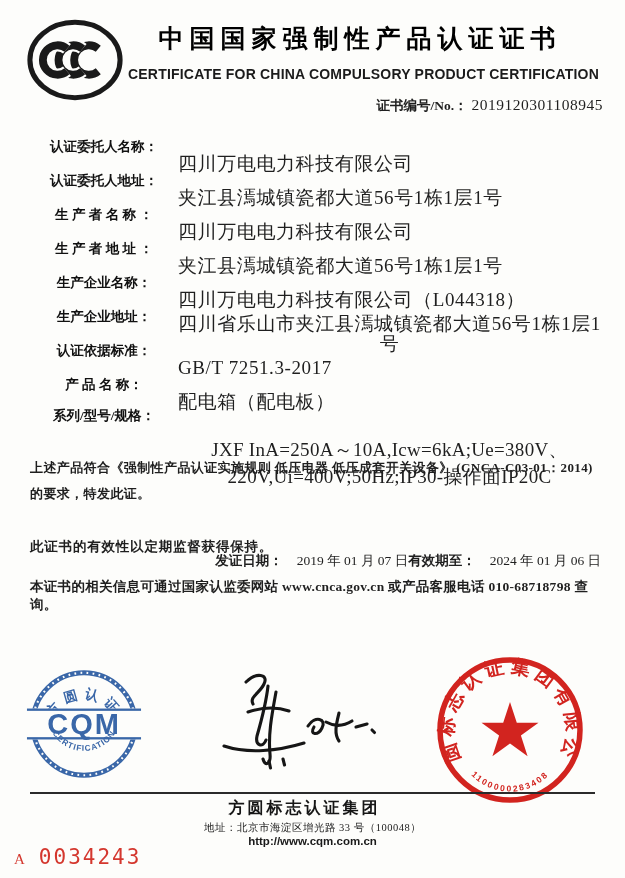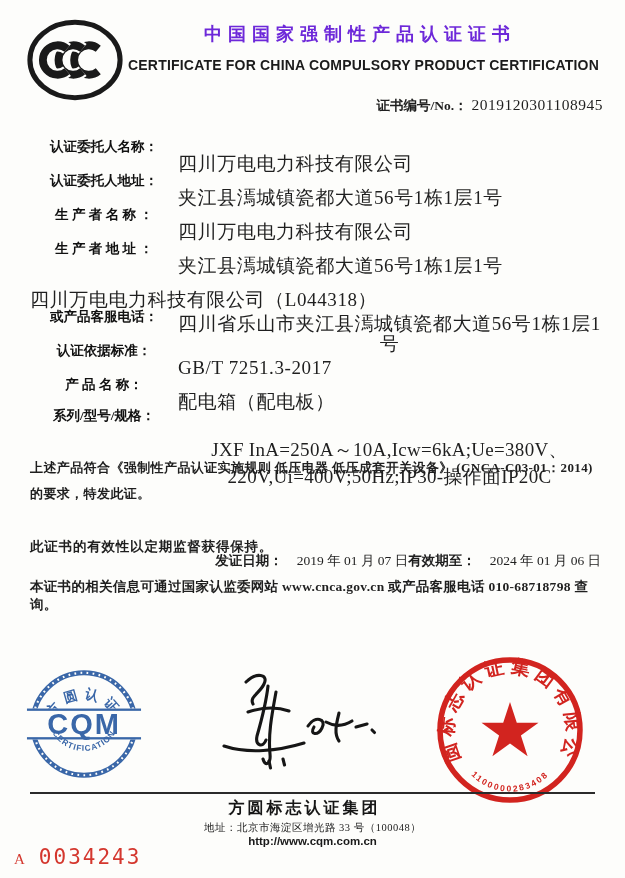--- a/index.html
+++ b/index.html
@@ -8,21 +8,21 @@
     width:625px;height:878px;
     margin:0 auto;
     background:#fdfdfb;
     font-family:"Liberation Serif","DejaVu Serif",serif;
     color:#1f1f1f;
     overflow:hidden;
   }
   
   .ccc-logo{position:absolute;left:24px;top:14px;width:102px;height:92px;}
   .header-text{position:absolute;left:128px;top:22px;width:464px;text-align:center;}
-  .title{font-size:18px;font-weight:700;letter-spacing:6px;color:#6d28d9;white-space:nowrap;}
+  .title{font-size:25px;font-weight:700;letter-spacing:6px;color:#000000;white-space:nowrap;}
   .subtitle{margin-top:11px;font-family:"Liberation Sans","DejaVu Sans",sans-serif;
     font-size:14px;font-weight:600;letter-spacing:0.2px;color:#1b1b1b;white-space:nowrap;}
   .certno-line{position:absolute;top:96px;right:22px;text-align:right;white-space:nowrap;}
   .certno-label{font-size:13.5px;font-weight:700;}
   .certno-value{font-size:15.5px;letter-spacing:0.5px;}
   
   .fields{position:absolute;left:30px;top:130px;right:24px;text-align:center;}
   .row{display:flex;align-items:center;height:34px;}
   .row.multiline{height:auto;align-items:flex-start;}
   .flabel{flex:0 0 148px;font-weight:700;font-size:13.5px;color:#111;white-space:nowrap;}
@@ -87,24 +87,25 @@
     </div>
     <div class="row">
       <span class="flabel">生 产 者 名 称 ：</span>
       <span class="fvalue">四川万电电力科技有限公司</span>
     </div>
     <div class="row">
       <span class="flabel">生 产 者 地 址 ：</span>
       <span class="fvalue">夹江县漹城镇瓷都大道56号1栋1层1号</span>
     </div>
     <div class="row">
+      <span class="flabel">生产企业名称：</span>
       <span class="fvalue">四川万电电力科技有限公司（L044318）</span>
     </div>
     <div class="row">
-      <span class="flabel">或产品客服电话：</span>
+      <span class="flabel">生产企业地址：</span>
       <span class="fvalue">四川省乐山市夹江县漹城镇瓷都大道56号1栋1层1号</span>
     </div>
     <div class="row">
       <span class="flabel">认证依据标准：</span>
       <span class="fvalue">GB/T 7251.3-2017</span>
     </div>
     <div class="row">
       <span class="flabel">产 品 名 称：</span>
       <span class="fvalue">配电箱（配电板）</span>
     </div>

